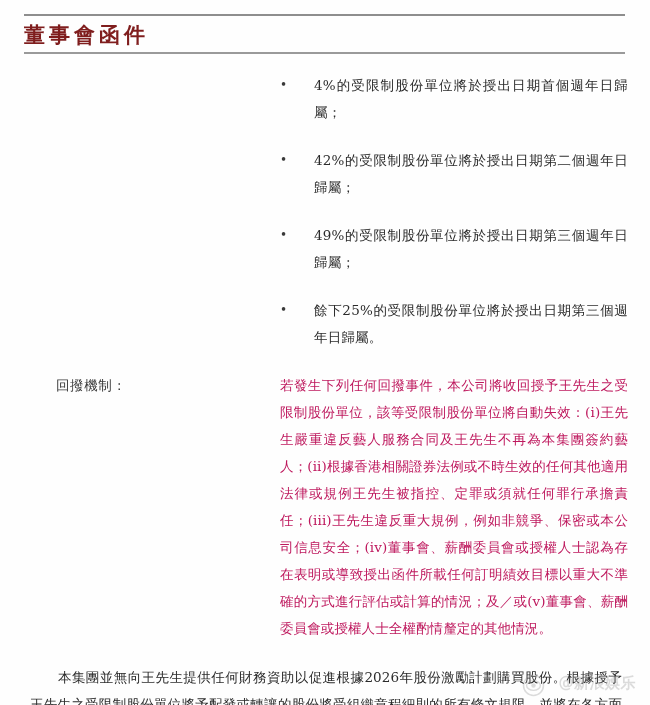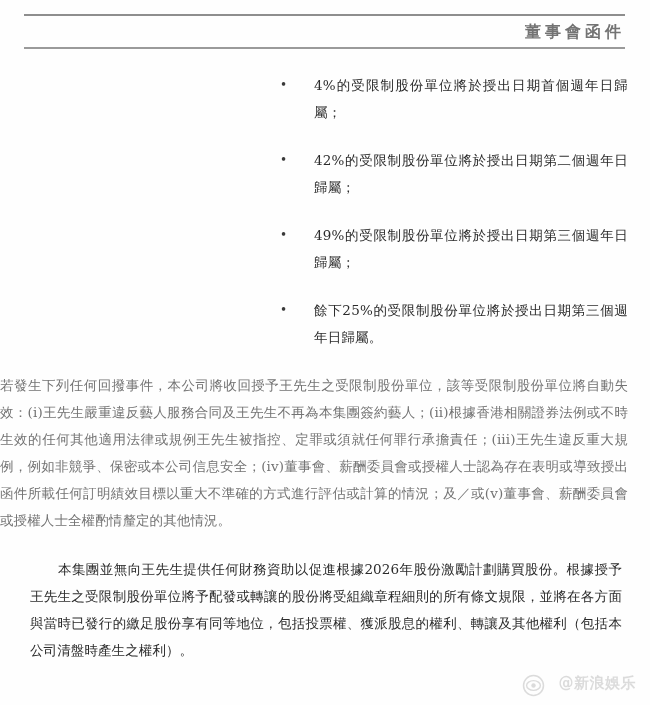--- a/index.html
+++ b/index.html
@@ -31,26 +31,26 @@
   }
   .rule {
     height: 0;
     border-top: 2px solid #8e8e8e;
     width: 100%;
   }
   .rule.thin {
     border-top: 2px solid #9a9a9a;
   }
   .header-title {
-    text-align: right;
+    text-align: left;
     font-family: "DejaVu Serif", "Liberation Serif", serif;
     font-weight: 700;
-    font-size: 16px;
+    font-size: 21px;
     letter-spacing: 4px;
-    color: #737373;
+    color: #7f1d1d;
     padding: 7px 0 6px 0;
     line-height: 1.1;
   }
 
   
   .content {
     position: absolute;
     left: 0;
     right: 0;
     top: 72px;
@@ -99,21 +99,21 @@
     font-size: 13.5px;
     line-height: 27px;
     color: #3b3b3b;
     letter-spacing: 0.6px;
   }
   .clause-body {
     flex: 1 1 auto;
     font-size: 13.5px;
     line-height: 27px;
     letter-spacing: 0.1px;
-    color: #737373;
+    color: #be185d;
     text-align: justify;
     text-justify: inter-character;
   }
 
   
   .closing {
     margin: 22px 28px 0 30px;
     font-size: 13.5px;
     line-height: 27px;
     letter-spacing: 0.1px;
@@ -179,20 +179,21 @@
       </li>
 
       <li class="bullet-row">
         <span class="bullet-mark">•</span>
         <span class="bullet-text">餘下25%的受限制股份單位將於授出日期第三個週年日歸屬。</span>
       </li>
 
     </ul>
 
     <div class="clause">
+      <div class="clause-label">回撥機制：</div>
       <div class="clause-body">若發生下列任何回撥事件，本公司將收回授予王先生之受限制股份單位，該等受限制股份單位將自動失效：(i)王先生嚴重違反藝人服務合同及王先生不再為本集團簽約藝人；(ii)根據香港相關證券法例或不時生效的任何其他適用法律或規例王先生被指控、定罪或須就任何罪行承擔責任；(iii)王先生違反重大規例，例如非競爭、保密或本公司信息安全；(iv)董事會、薪酬委員會或授權人士認為存在表明或導致授出函件所載任何訂明績效目標以重大不準確的方式進行評估或計算的情況；及／或(v)董事會、薪酬委員會或授權人士全權酌情釐定的其他情況。</div>
     </div>
 
     <p class="closing">本集團並無向王先生提供任何財務資助以促進根據2026年股份激勵計劃購買股份。根據授予王先生之受限制股份單位將予配發或轉讓的股份將受組織章程細則的所有條文規限，並將在各方面與當時已發行的繳足股份享有同等地位，包括投票權、獲派股息的權利、轉讓及其他權利（包括本公司清盤時產生之權利）。</p>
 
   </div>
 
   <div class="watermark">
     <svg class="wm-logo" viewBox="0 0 24 24">
       <circle cx="12" cy="12" r="10.4" fill="none" stroke="#8d8d8d" stroke-width="1.6"></circle>

